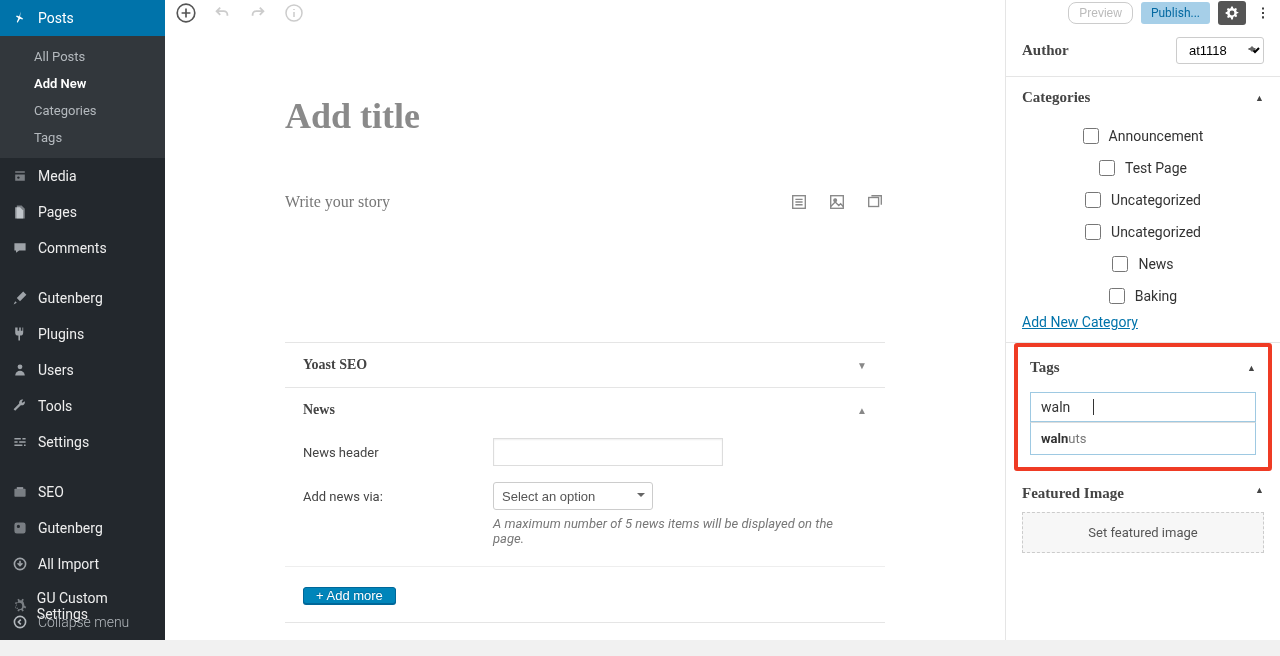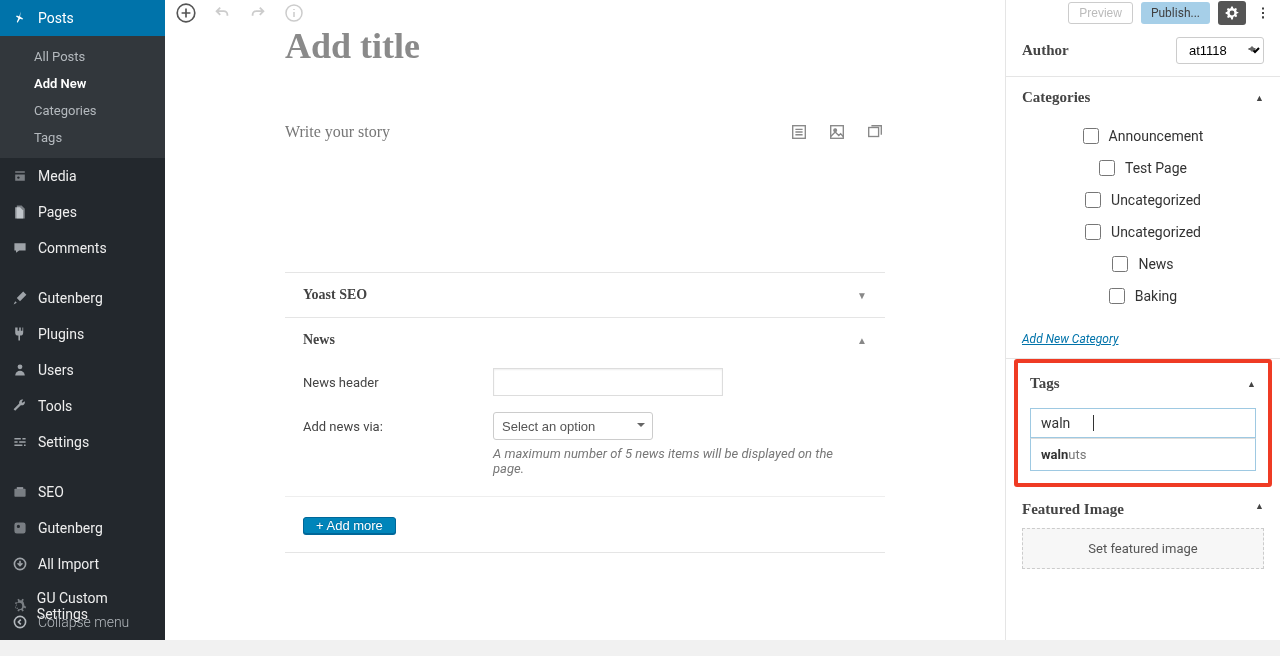--- a/index.html
+++ b/index.html
@@ -19,21 +19,21 @@
 .collapse { position: absolute; bottom: 0; left: 0; right: 0; padding: 8px 10px; color: #b4b9be; display: flex; align-items: center; cursor: pointer; font-size: 13px; }
 .collapse .mi-icon { width: 20px; height: 20px; margin-right: 8px; display: inline-flex; align-items: center; justify-content: center; }
 
 
 .main { flex: 1; background: #fff; display: flex; position: relative; }
 .editor { flex: 1; overflow: auto; }
 .toolbar { height: 25px; display: flex; align-items: center; padding: 0 10px; gap: 14px; }
 .tb-icon { width: 22px; height: 22px; display: inline-flex; align-items: center; justify-content: center; color: #555; cursor: pointer; }
 .tb-icon.muted { color: #ccc; }
 .editor-body { padding: 0 120px; }
-.title-field { font-family: Georgia, serif; font-size: 36px; color: #8a8a8a; font-weight: 600; }
+.title-field { font-family: Georgia, serif; font-size: 36px; color: #8a8a8a; margin-top: 70px; font-weight: 600; }
 .story-row { display: flex; justify-content: space-between; align-items: center; margin-top: 55px; }
 .story-ph { font-family: Georgia, serif; font-size: 16px; color: #777; }
 .block-tools { display: flex; gap: 18px; }
 .bt-icon { width: 20px; height: 20px; display: inline-flex; align-items: center; justify-content: center; color: #999; cursor: pointer; }
 
 .panels { margin-top: 130px; }
 .panel { border-top: 1px solid #e5e5e5; }
 .panel-head { padding: 14px 18px; font-family: Georgia, serif; font-weight: 700; font-size: 14px; display: flex; justify-content: space-between; align-items: center; cursor: pointer; }
 .panel-head .caret { color: #888; font-size: 10px; }
 .panel-body { padding: 6px 18px 18px; }
@@ -43,35 +43,35 @@
 .select-input { border: 1px solid #ccc; height: 28px; width: 160px; padding: 0 22px 0 8px; border-radius: 3px; background: #fff; appearance: none; position: relative; font-size: 13px; color: #555; }
 .select-wrap { position: relative; display: inline-block; }
 .select-wrap::after { content: ""; position: absolute; right: 8px; top: 11px; border: 4px solid transparent; border-top-color: #666; }
 .select-wrap::before { content: ""; position: absolute; right: 8px; top: 5px; border: 4px solid transparent; border-bottom-color: #666; }
 .hint { font-style: italic; color: #777; font-size: 13px; margin-left: 190px; margin-top: -10px; margin-bottom: 20px; }
 .add-more { background: #0085ba; color: #fff; border: 1px solid #006799; border-radius: 3px; padding: 0 12px; font-size: 13px; cursor: pointer; text-shadow: 0 -1px 1px #006799; box-shadow: 0 1px 0 #006799; margin-top: 20px; }
 
 
 .rightcol { width: 275px; border-left: 1px solid #e5e5e5; background: #fff; padding-bottom: 10px; overflow-y: auto; }
 .topbar-right { height: 25px; display: flex; justify-content: flex-end; align-items: center; gap: 8px; padding: 0 8px; }
-.btn-preview { border: 1px solid #ccc; border-radius: 3px; padding: 3px 10px; color: #bbb; background: #fff; cursor: pointer; font-size: 12px; }
-.btn-publish { background: #a6cfe8; color: #404040; border-radius: 3px; padding: 4px 10px; font-size: 12px; }
+.btn-preview { border: 1px solid #ccc; border-radius: 8px; padding: 3px 10px; color: #bbb; background: #fff; cursor: pointer; font-size: 12px; }
+.btn-publish { background: #a6cfe8; color: #0369a1; border-radius: 3px; padding: 4px 10px; font-size: 12px; }
 .btn-gear { background: #555; color: #fff; border-radius: 3px; width: 28px; height: 24px; display: inline-flex; align-items: center; justify-content: center; cursor: pointer; }
 .btn-more { width: 18px; height: 24px; display: inline-flex; align-items: center; justify-content: center; cursor: pointer; color: #333; font-weight: bold; }
 
 .rc-section { padding: 12px 16px; border-bottom: 1px solid #e5e5e5; }
 .rc-row { display: flex; justify-content: space-between; align-items: center; }
 .rc-label { font-family: Georgia, serif; font-weight: 700; font-size: 15px; }
 .rc-select { border: 1px solid #ccc; border-radius: 3px; padding: 4px 20px 4px 8px; font-size: 13px; background: #fff; }
 .rc-head { font-family: Georgia, serif; font-weight: 700; font-size: 15px; display: flex; justify-content: space-between; align-items: center; cursor: pointer; }
 .rc-head .tri { font-size: 9px; }
 .cat-list { margin-top: 14px; }
 .cat-item { display: flex; align-items: center; padding: 8px 0; font-size: 14px; color: #333; justify-content: center; }
 .cat-item input { width: 16px; height: 16px; margin-right: 10px; border: 1px solid #b4b9be; }
-.add-cat { color: #0073aa; font-size: 12px; text-decoration: underline; cursor: pointer; display: inline-block; margin-top: 20px; font-style: italic; }
+.add-cat { color: #0073aa; font-size: 14px; text-decoration: underline; cursor: pointer; display: inline-block; margin-top: 2px; }
 
 .tags-box { border: 4px solid #ef3b24; border-radius: 3px; padding: 12px; margin: 0 8px; }
 .tags-box .rc-head { font-size: 15px; }
 .tag-input-wrap { margin-top: 16px; border: 1px solid #9ec9e2; background: #fff; padding: 6px 10px; font-size: 14px; position: relative; color: #333; }
 .tag-input-wrap .cursor { position: absolute; left: 62px; top: 6px; bottom: 6px; width: 1px; background: #333; }
 .tag-suggest { border: 1px solid #9ec9e2; border-top: 1px solid #ddd; background: #fff; padding: 8px 10px; font-size: 13px; color: #777; }
 .tag-suggest b { color: #333; }
 
 .feat-head { font-family: Georgia, serif; font-weight: 700; font-size: 15px; padding: 14px 16px 10px; display: flex; justify-content: space-between; }
 .feat-btn { margin: 0 16px 10px; border: 1px dashed #ccc; background: #f7f7f7; text-align: center; padding: 12px 0; color: #555; cursor: pointer; font-size: 13px; }

